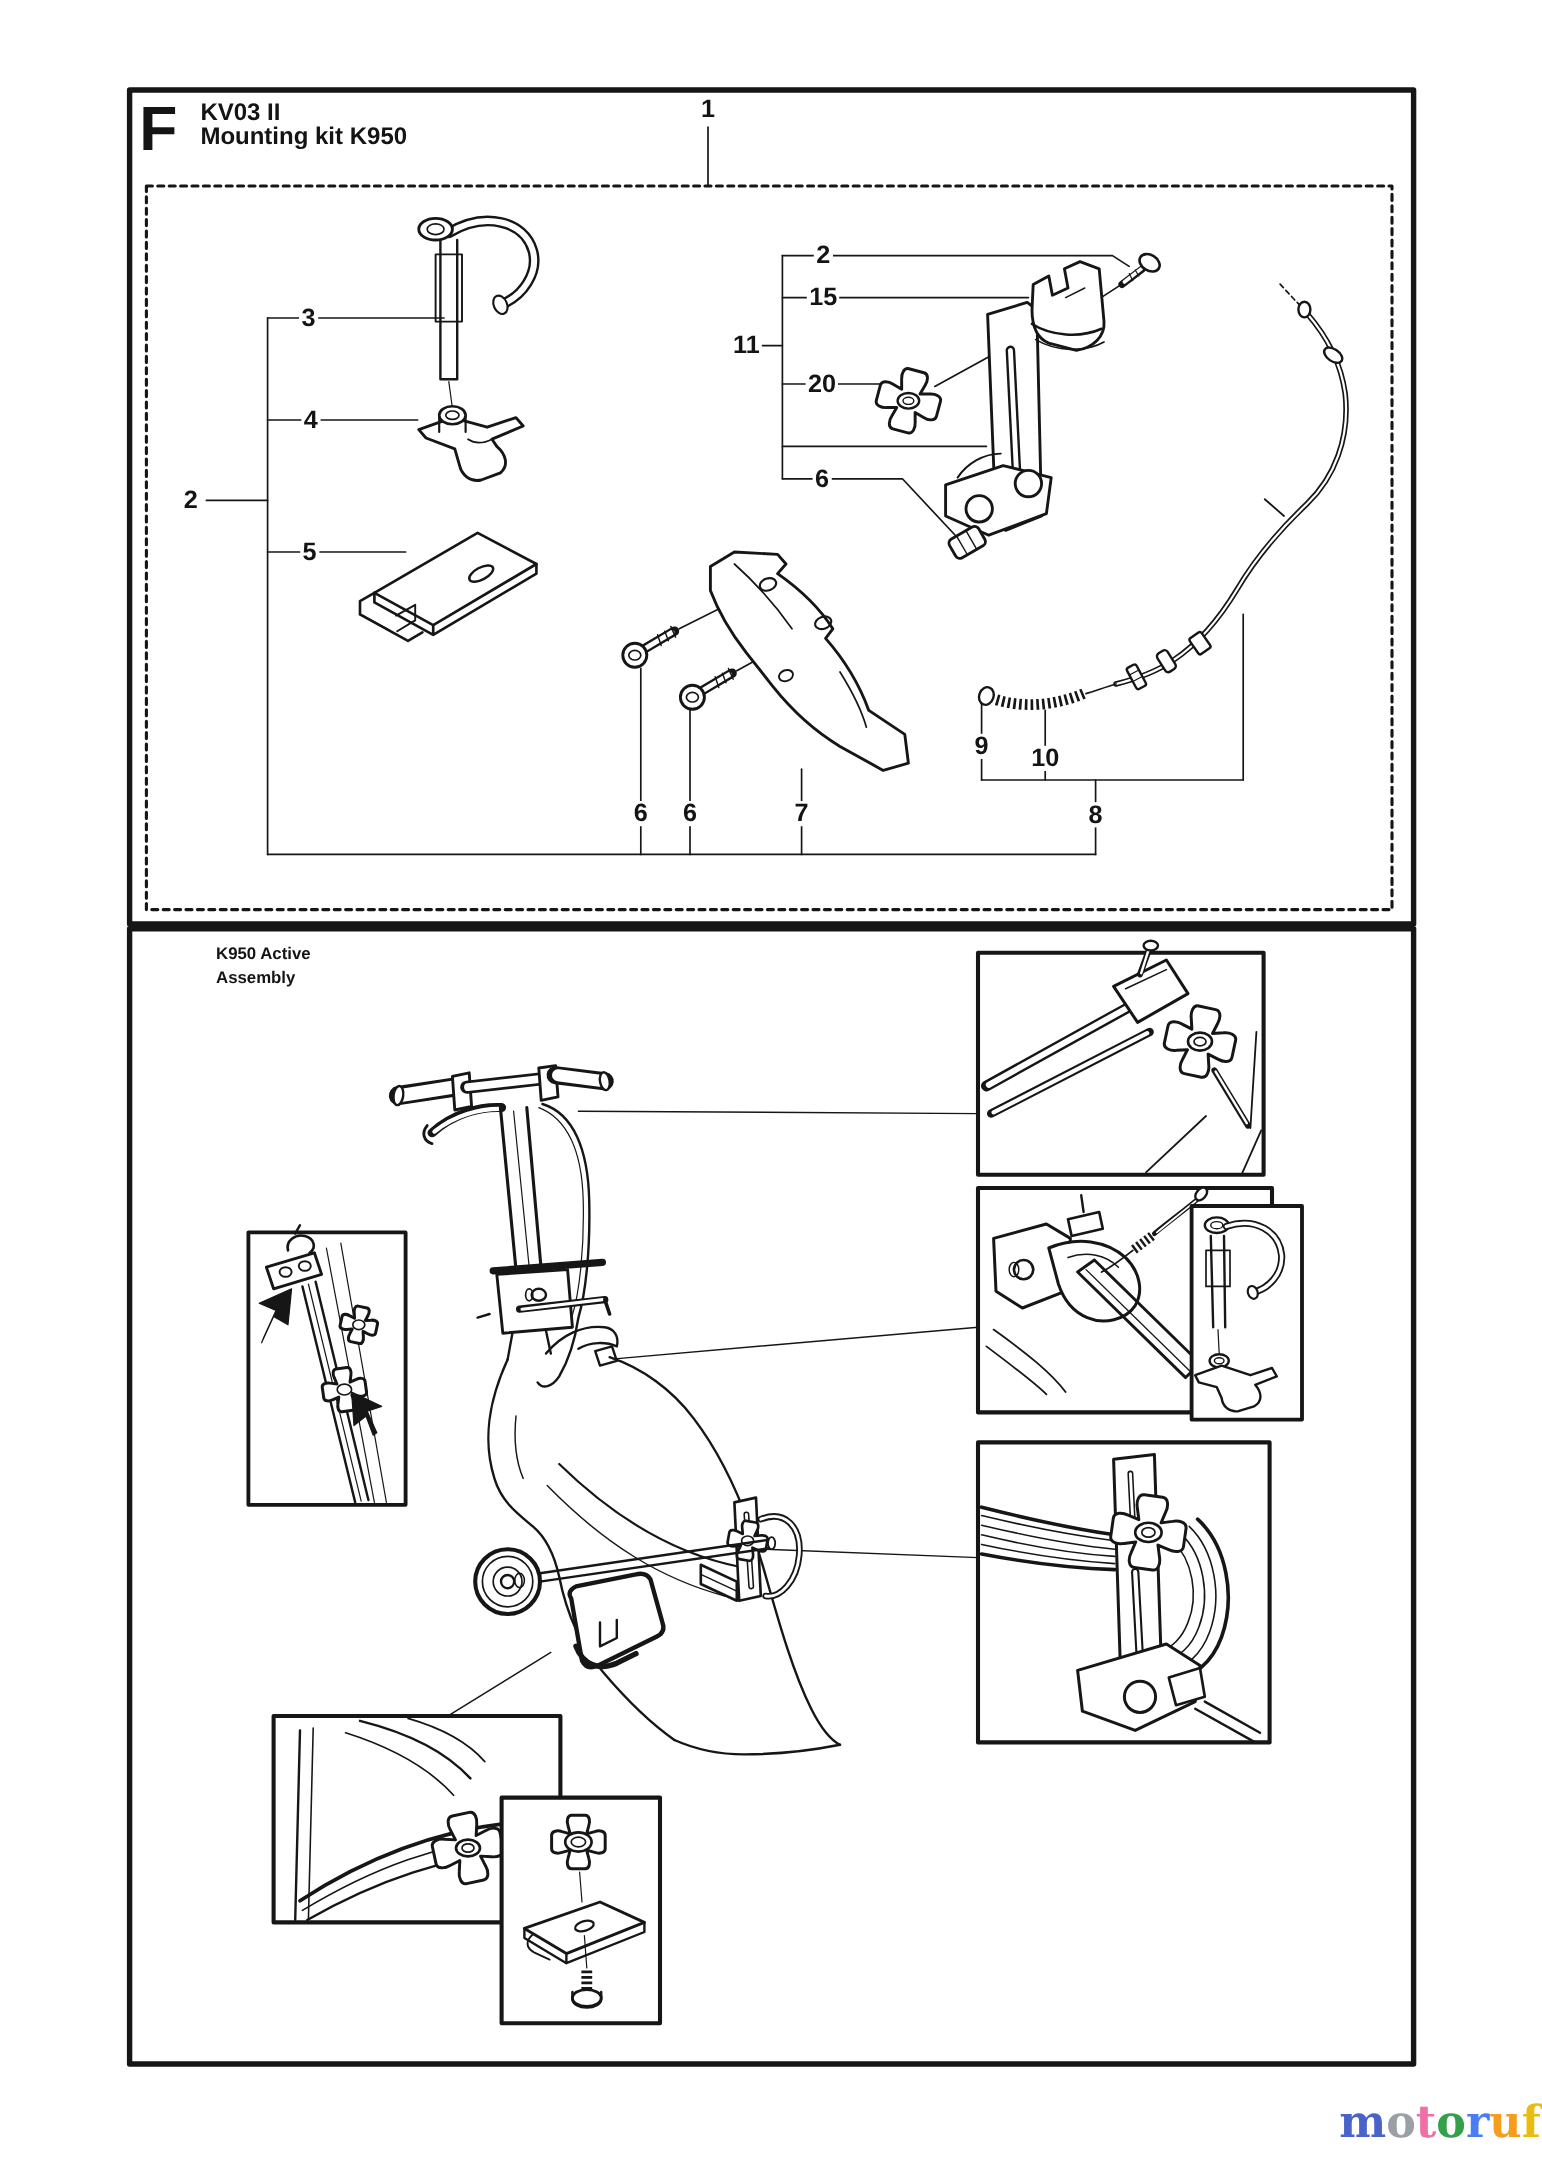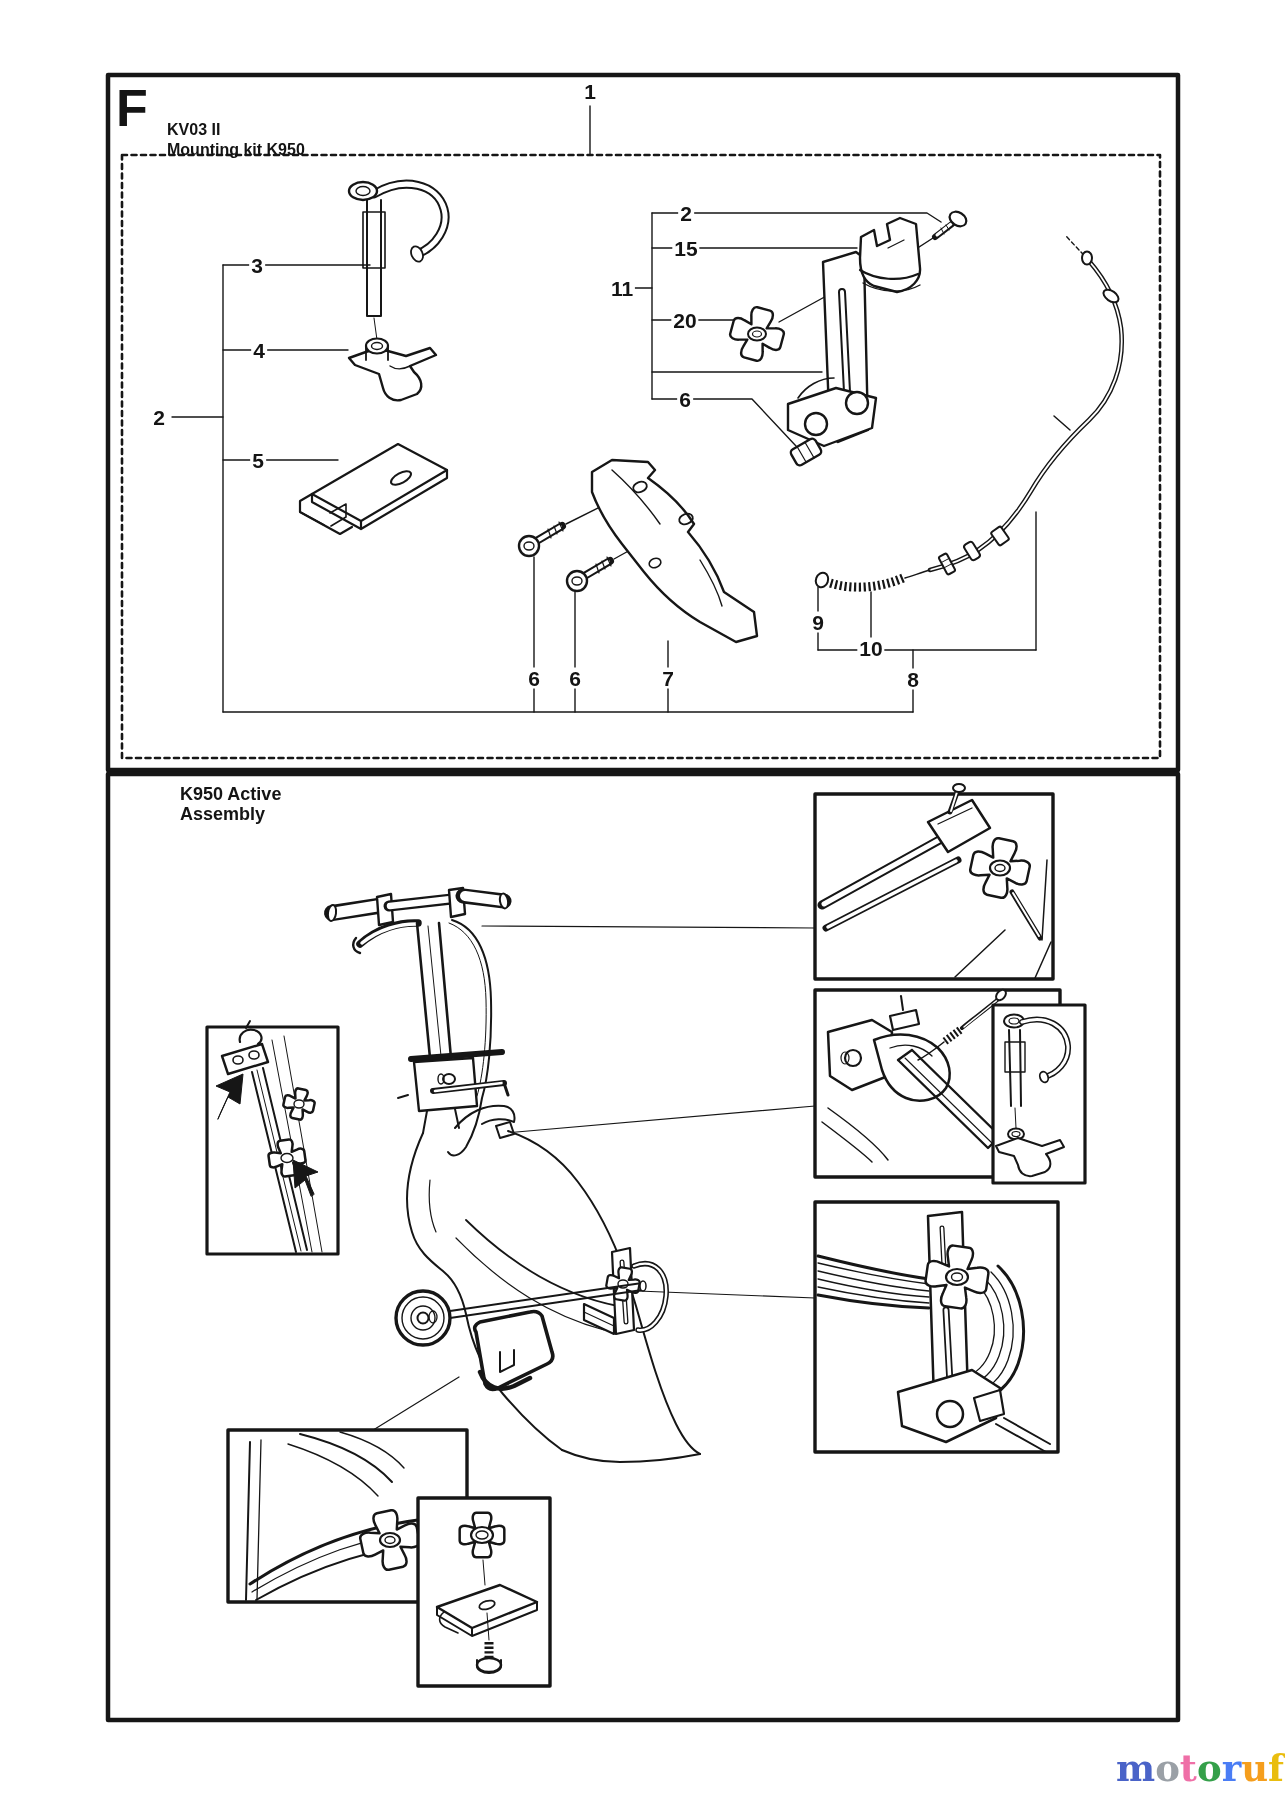--- a/index.html
+++ b/index.html
@@ -2,22 +2,22 @@
 <html><head>
 <meta charset="utf-8">
 <style>
   html,body{margin:0;padding:0;background:#ffffff;}
   #page{position:relative;width:1285px;height:1800px;background:#ffffff;overflow:hidden;
         font-family:"Liberation Sans", sans-serif;color:#141414;}
   #art{position:absolute;left:0;top:0;}
   .plabel{position:absolute;transform:translate(-50%,-50%);font-weight:bold;font-size:21px;
           line-height:1;background:#ffffff;padding:0 2px;color:#141414;}
   .fig-letter{position:absolute;left:116px;top:82px;font-weight:bold;font-size:52px;line-height:1;}
-  .kit-head{position:absolute;left:167px;top:84px;font-weight:bold;font-size:16px;line-height:20px;margin-top:36px;}
-  .asm-head{position:absolute;left:180px;top:784px;font-weight:bold;font-size:18px;line-height:20px;}
+  .kit-head{position:absolute;left:167px;top:84px;font-weight:bold;font-size:20px;line-height:20px;}
+  .asm-head{position:absolute;left:180px;top:784px;font-weight:bold;font-size:14px;line-height:20px;}
   .logo{position:absolute;left:1116px;top:1750px;width:170px;white-space:nowrap;
         font-family:"DejaVu Serif", serif;font-weight:bold;}
   .logo .lt{font-size:37px;line-height:1;}
   .logo .tick{font-size:18px;vertical-align:14px;margin-left:1px;}
 </style>
 </head>
 <body>
 
 <div id="page">
 
@@ -386,21 +386,21 @@
 <div class="plabel" style="left:590px;top:91px">1</div>
 <div class="plabel" style="left:159px;top:417px">2</div>
 <div class="plabel" style="left:257px;top:265px">3</div>
 <div class="plabel" style="left:259px;top:350px">4</div>
 <div class="plabel" style="left:258px;top:460px">5</div>
 <div class="plabel" style="left:534px;top:678px">6</div>
 <div class="plabel" style="left:575px;top:678px">6</div>
 <div class="plabel" style="left:668px;top:678px">7</div>
 <div class="plabel" style="left:913px;top:679px">8</div>
 <div class="plabel" style="left:818px;top:622px">9</div>
-<div class="plabel" style="left:871px;top:648px">10</div>
+<div class="plabel" style="left:871px;top:632px">10</div>
 <div class="plabel" style="left:622px;top:288px">11</div>
 <div class="plabel" style="left:686px;top:213px">2</div>
 <div class="plabel" style="left:686px;top:248px">15</div>
 <div class="plabel" style="left:685px;top:320px">20</div>
 <div class="plabel" style="left:685px;top:399px">6</div>
 
 <div class="logo">
   <span class="lt" style="color: rgb(74, 99, 200);">m</span><span class="lt" style="color: rgb(154, 160, 166);">o</span><span class="lt" style="color: rgb(239, 111, 167);">t</span><span class="lt" style="color: rgb(53, 160, 74);">o</span><span class="lt" style="color: rgb(74, 125, 245);">r</span><span class="lt" style="color: rgb(245, 158, 29);">u</span><span class="lt" style="color: rgb(233, 189, 15);">f</span><span class="tick" style="color: rgb(154, 160, 166);">'</span>
 </div>
 

